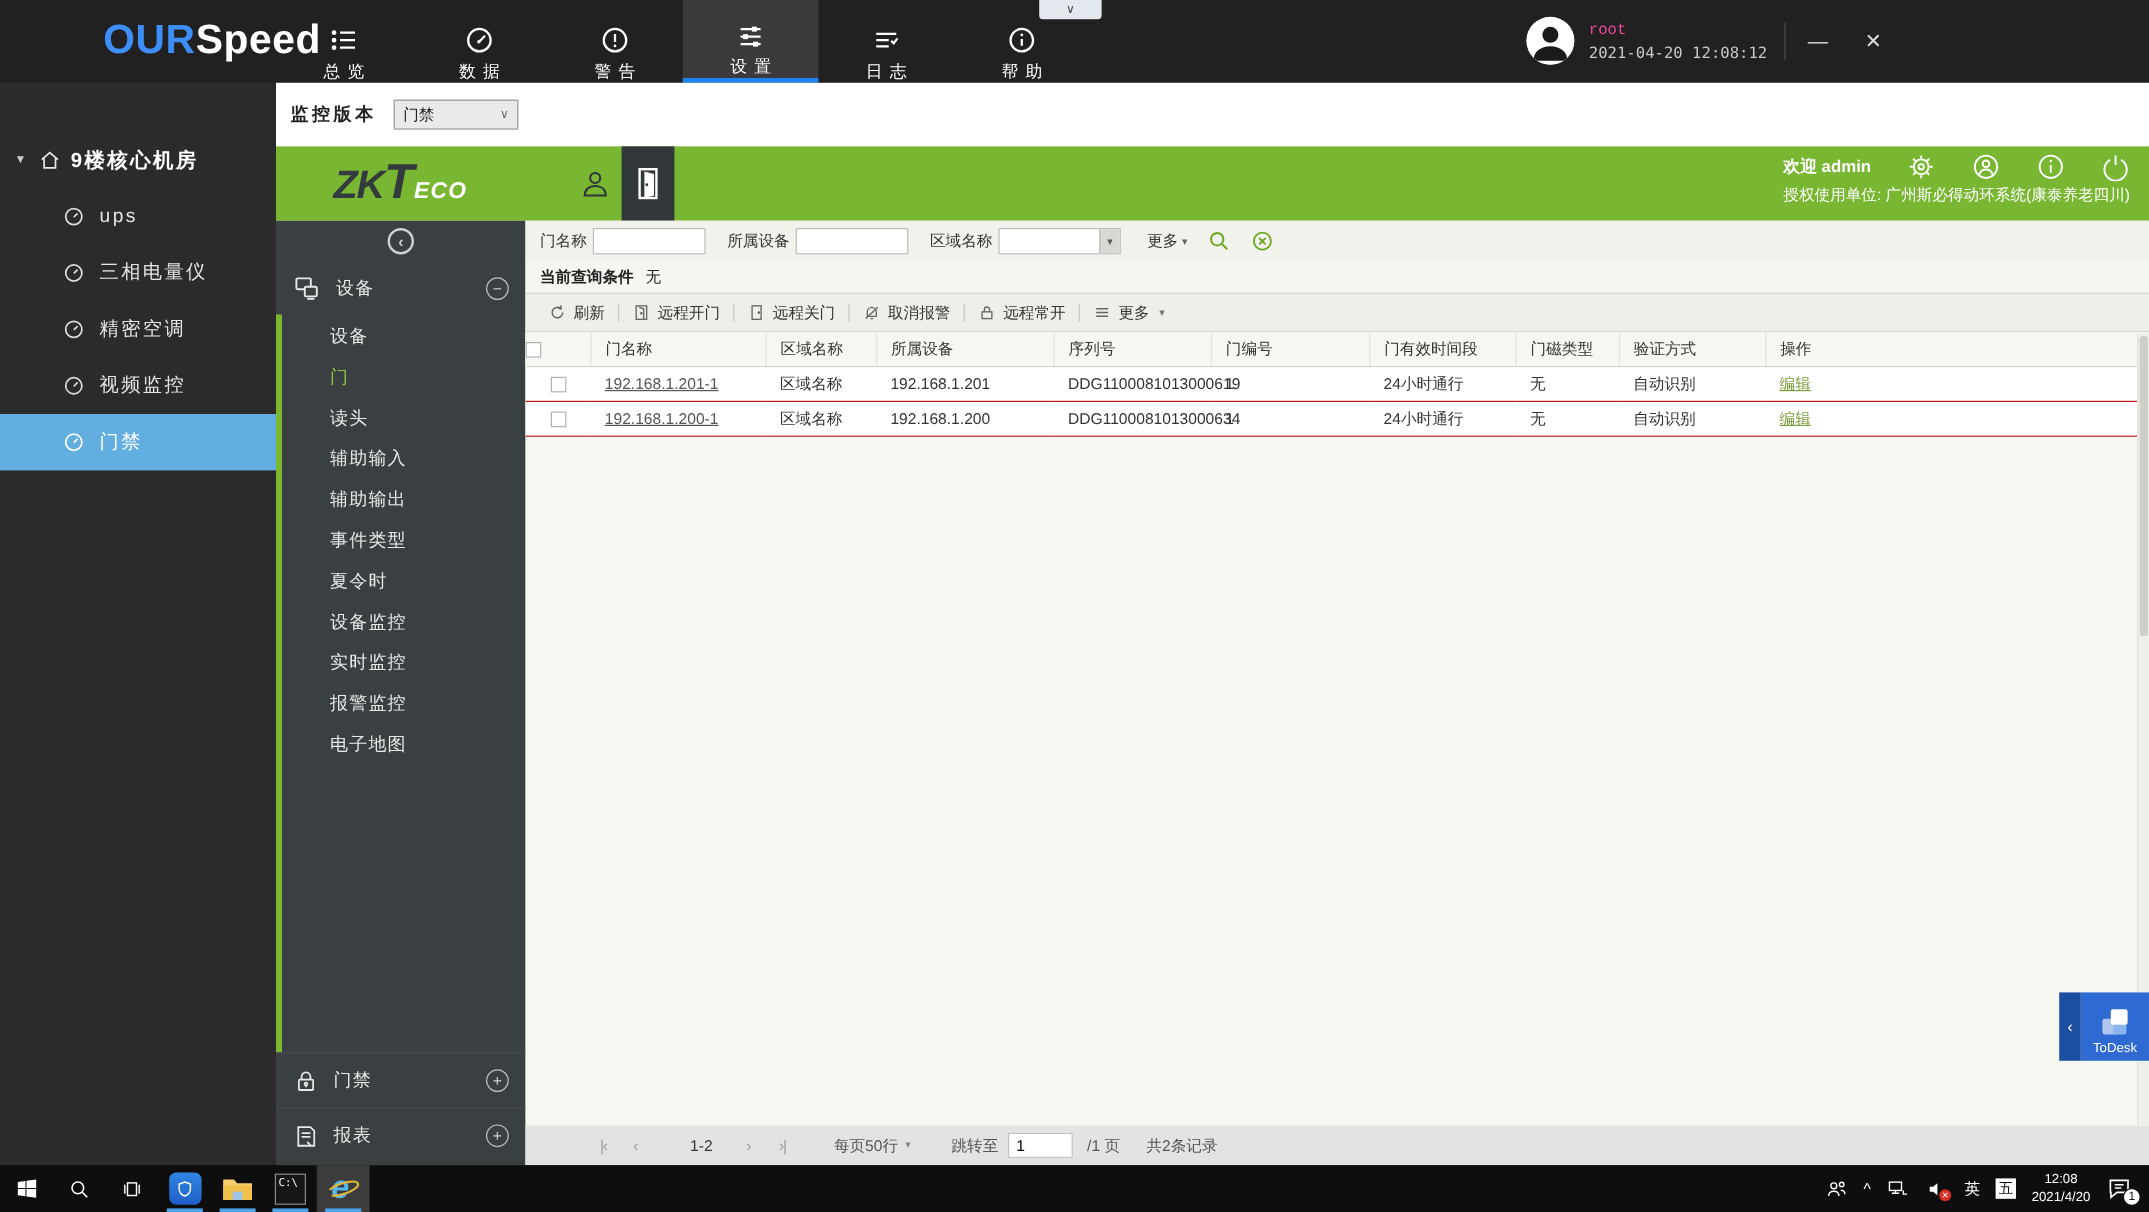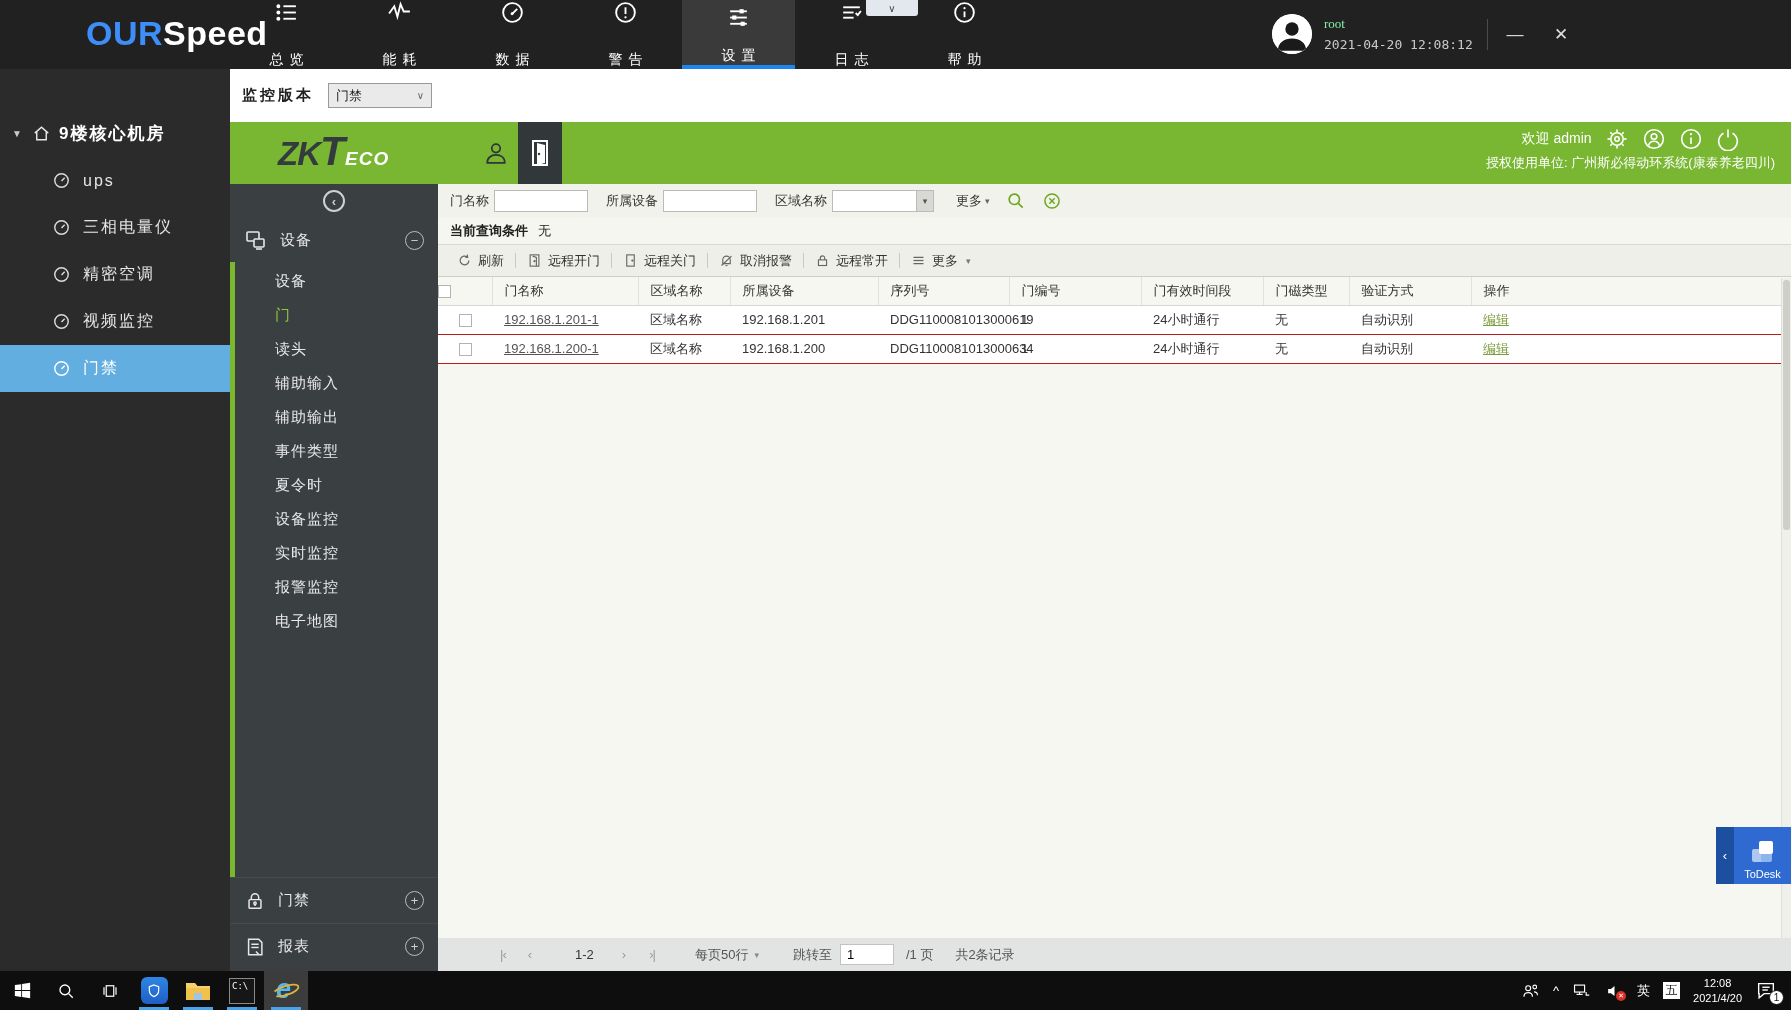--- a/index.html
+++ b/index.html
@@ -6,31 +6,31 @@
   html,body { width:1791px; height:1010px; overflow:hidden; background:#000;
     font-family:"Liberation Sans","DejaVu Sans",sans-serif; }
   .screen { position:absolute; inset:0; width:1791px; height:1010px; background:#1f1f1f; }
 
   
   .topbar { position:absolute; top:0; left:0; right:0; height:69px; background:#212121; }
   .logo { position:absolute; left:38px; top:14px; font-size:34px; font-weight:800; letter-spacing:0.5px;margin-left:48px; }
   .logo-our { color:#3d8ef8; } .logo-speed { color:#fff; }
   .topnav { position:absolute; left:230px; top:0; height:69px; display:flex; }
   .nav-item { width:113px; height:69px; display:flex; flex-direction:column; align-items:center;
-    justify-content:space-between; gap:5px; color:#fff; cursor:pointer; }
+    justify-content:flex-end; gap:5px; color:#fff; cursor:pointer; }
   .nav-item svg { width:25px; height:25px; display:block; }
   .nav-label { font-size:14px; letter-spacing:6px; padding-left:6px; }
   .nav-item.active { background:#3a3a3a; border-bottom:4px solid #1c86ee; padding-top:4px; }
   .chevron-tab { position:absolute; left:866px; top:0; width:52px; height:16px; background:#e2e8ee;
     color:#445; font-size:10px; display:flex; align-items:center; justify-content:center;
     border-radius:0 0 3px 3px; cursor:pointer; z-index:5; }
   .user-area { position:absolute; left:1272px; top:14px; display:flex; gap:12px; align-items:center; }
   .avatar { width:40px; height:40px; border-radius:50%; background:#fff; overflow:hidden; flex:none; cursor:pointer; }
   .avatar svg { width:40px; height:40px; }
-  .user-name { font-family:Liberation Serif, serif; font-size:13px; color:#86efac; margin-bottom:5px; }
+  .user-name { font-family:Liberation Mono, monospace; font-size:13px; color:#ec4899; margin-bottom:5px; }
   .user-time { font-family:"DejaVu Sans Mono",monospace; font-size:13px; color:#c9c9c9; }
   .win-sep { position:absolute; left:1487px; top:19px; width:1px; height:31px; background:#4c4c4c; }
   .win-btn { position:absolute; top:0; width:42px; height:69px; color:#ddd; display:flex; align-items:center;
     justify-content:center; font-size:17px; cursor:pointer; }
   .win-min { left:1494px; } .win-close { left:1540px; }
 
   
   .sidebar { position:absolute; left:0; top:69px; width:230px; bottom:39px; background:#2b2b2b; color:#e5e5e5; }
   .tree-root { margin-top:40px; height:48px; display:flex; align-items:center; font-size:17px; font-weight:bold;
     color:#fff; letter-spacing:2px; cursor:pointer; }
@@ -52,21 +52,21 @@
 
   .green-header { position:relative; height:62px; background:#79b733; color:#fff; }
   .zk-logo { position:absolute; left:48px; top:6px; font-style:italic; font-weight:900; cursor:default; }
   .zk-zk { font-size:33px; color:#343b3e; letter-spacing:-1px; }
   .zk-t  { font-size:41px; color:#343b3e; }
   .zk-eco{ font-size:19px; color:#fff; letter-spacing:1px; }
   .gh-person { position:absolute; left:252px; top:17px; width:28px; height:28px; cursor:pointer; }
   .gh-door-tab { position:absolute; left:288px; top:0; width:44px; height:62px; background:#32373a;
     display:flex; align-items:center; justify-content:center; cursor:pointer; }
   .gh-right { position:absolute; right:16px; top:5px; text-align:right; }
-  .gh-line1 { display:flex; align-items:center; justify-content:center; gap:13px; }
+  .gh-line1 { display:flex; align-items:center; justify-content:space-between; gap:13px;font-weight:bold; }
   .gh-welcome { font-size:14px; }
   .gh-icon { width:24px; height:24px; cursor:pointer; }
   .gh-license { margin-top:3px; font-size:13px; }
 
   .app-body { position:absolute; left:0; top:115px; right:0; bottom:0; }
 
   
   .zk-sidebar { position:absolute; left:0; top:0; width:208px; bottom:0; background:#3a3f42; color:#e8e8e8; }
   .zk-collapse { height:34px; display:flex; align-items:center; justify-content:center; }
   .collapse-circle { width:22px; height:22px; border:2px solid #cdd1d2; border-radius:50%; color:#cdd1d2;
@@ -197,26 +197,20 @@
       <div class="nav-item">
         <svg viewBox="0 0 24 24" fill="none" stroke="#fff" stroke-width="1.8">
             <circle cx="4.2" cy="6" r="1" fill="#fff"></circle>
             <line x1="9" y1="6" x2="21" y2="6"></line>
             <circle cx="4.2" cy="12" r="1" fill="#fff"></circle>
             <line x1="9" y1="12" x2="21" y2="12"></line>
             <circle cx="4.2" cy="18" r="1" fill="#fff"></circle>
             <line x1="9" y1="18" x2="21" y2="18"></line>
           </svg>
         <span class="nav-label">总览</span>
-      </div>
-      <div class="nav-item">
-        <svg viewBox="0 0 24 24" fill="none" stroke="#fff" stroke-width="1.8">
-            <polyline points="2,13 7,6 10,16 13,4 16,11 22,11"></polyline>
-          </svg>
-        <span class="nav-label">能耗</span>
       </div>
       <div class="nav-item">
         <svg viewBox="0 0 24 24" fill="none" stroke="#fff" stroke-width="1.8">
             <circle cx="12" cy="12" r="9"></circle>
             <path d="M12 13 L16.5 8.5"></path>
             <circle cx="11.6" cy="13.2" r="1.4" fill="#fff" stroke="none"></circle>
           </svg>
         <span class="nav-label">数据</span>
       </div>
       <div class="nav-item">

